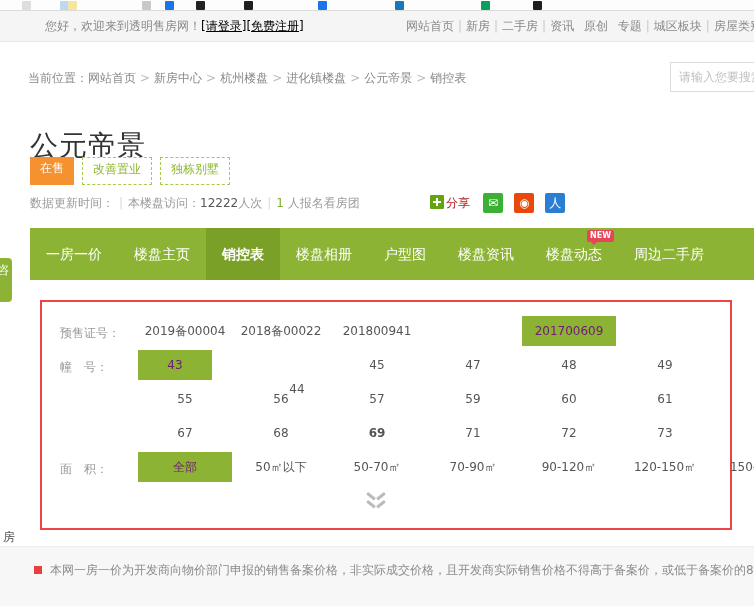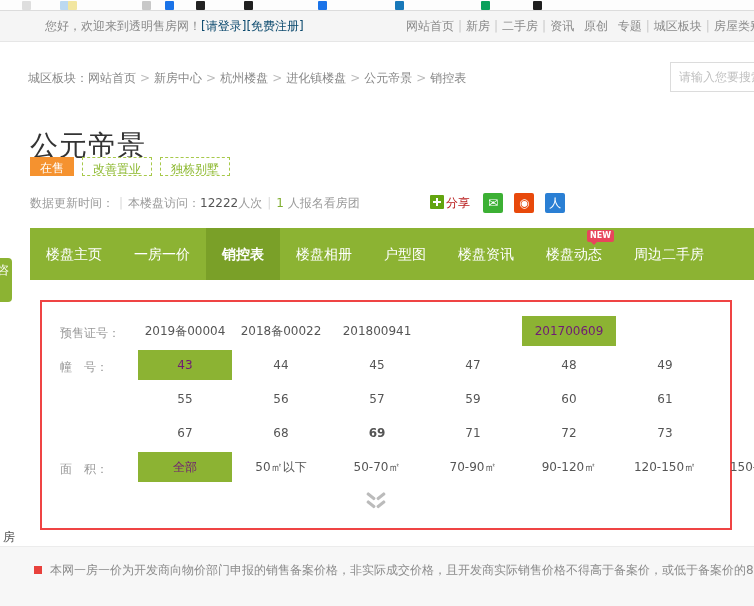--- a/index.html
+++ b/index.html
@@ -29,21 +29,21 @@
     position: absolute; top: 11px; left: 0;
     width: 754px; height: 31px;
     background: #f5f5f5;
     border-bottom: 1px solid #e6e6e6;
   }
   #topbar-welcome {
     position: absolute; left: 45px; top: 7px;
     font-size: 12px; color: #8a8a8a;
     white-space: nowrap;
   }
-  #topbar-welcome .bracket-link { color: #0c4a6e; }
+  #topbar-welcome .bracket-link { color: #000000; text-decoration: underline; }
   #topnav {
     position: absolute; left: 406px; top: 7px;
     font-size: 12px; color: #8a8a8a;
     white-space: nowrap;
   }
   #topnav .nv { color: #8a8a8a; }
   #topnav .sep { color: #c8c8c8; margin: 0 4px; }
   #topnav .sub { margin-left: 6px; }
 
   
@@ -71,21 +71,21 @@
   #search-input::placeholder { color: #c0c0c0; }
 
   
   #page-title {
     position: absolute; left: 30px; top: 108px;
     font-size: 28px; color: #333; font-weight: normal;
     letter-spacing: 1px;
   }
   #tag-row { position: absolute; left: 30px; top: 157px; height: 24px; }
   .tag {
-    display: inline-block; height: 19px; line-height: 22px;
+    display: inline-block; height: 28px; line-height: 22px;
     padding: 0 10px; font-size: 12px; margin-right: 8px;
     vertical-align: top;
   }
   .tag-sale { background: #f5922f; color: #fff; }
   .tag-dashed {
     border: 1px dashed #a7c94a; color: #8cb82f; background: #fff;
   }
 
   
   #meta-row {
@@ -238,21 +238,21 @@
     <span class="bm-fav" style="left: 533px; background: rgb(31, 31, 31);"></span>
   </div>
 
 <div id="topbar">
   <div id="topbar-welcome">
     <span>您好，欢迎来到透明售房网！</span><span class="bracket-link">[请登录]</span><span class="bracket-link">[免费注册]</span>
   </div>
   <div id="topnav"><span class="nv">网站首页</span><span class="sep">|</span><span class="nv">新房</span><span class="sep">|</span><span class="nv">二手房</span><span class="sep">|</span><span class="nv">资讯</span><span> </span><span class="nv sub">原创</span><span> </span><span class="nv sub">专题</span><span class="sep">|</span><span class="nv">城区板块</span><span class="sep">|</span><span class="nv">房屋类别</span></div>
 </div>
 
-<div id="breadcrumb"><span>城区板块：</span><span class="crumb">网站首页</span><span class="arrow">&gt;</span><span class="crumb">新房中心</span><span class="arrow">&gt;</span><span class="crumb">杭州楼盘</span><span class="arrow">&gt;</span><span class="crumb">进化镇楼盘</span><span class="arrow">&gt;</span><span class="crumb">公元帝景</span><span class="arrow">&gt;</span><span class="crumb">销控表</span></div>
+<div id="breadcrumb"><span>当前位置：</span><span class="crumb">网站首页</span><span class="arrow">&gt;</span><span class="crumb">新房中心</span><span class="arrow">&gt;</span><span class="crumb">杭州楼盘</span><span class="arrow">&gt;</span><span class="crumb">进化镇楼盘</span><span class="arrow">&gt;</span><span class="crumb">公元帝景</span><span class="arrow">&gt;</span><span class="crumb">销控表</span></div>
 
 <div id="search-box">
   <input id="search-input" type="text" placeholder="请输入您要搜索" style="">
 </div>
 
 <h1 id="page-title">公元帝景</h1>
 
 <div id="tag-row"><span class="tag tag-sale">在售</span><span class="tag tag-dashed">改善置业</span><span class="tag tag-dashed">独栋别墅</span></div>
 
 <div id="meta-row">
@@ -267,22 +267,22 @@
   <span class="sq-icon" id="icon-weibo"><span class="sq-glyph">◉</span></span>
   <span class="sq-icon" id="icon-renren"><span class="sq-glyph">人</span></span>
 </div>
 
 <div id="left-float-tab">
   <span>咨</span>
 </div>
 <div id="left-float-text">房</div>
 
 <div id="tabbar">
+    <div class="tab"><span>一房一价</span></div>
     <div class="tab"><span>楼盘主页</span></div>
-    <div class="tab"><span>一房一价</span></div>
     <div class="tab active"><span>销控表</span></div>
     <div class="tab"><span>楼盘相册</span></div>
     <div class="tab"><span>户型图</span></div>
     <div class="tab"><span>楼盘资讯</span></div>
     <div class="tab"><span>楼盘动态</span><span class="tab-new-badge">NEW</span></div>
     <div class="tab"><span>周边二手房</span></div>
   </div>
 
 <div id="filter-panel">
   <div id="filter-rows">
@@ -291,22 +291,22 @@
         <div class="filter-items">
           <div class="fitem" style="left: 0px; width: 94px;">2019备00004</div>
           <div class="fitem" style="left: 96px; width: 94px;">2018备00022</div>
           <div class="fitem" style="left: 192px; width: 94px;">201800941</div>
           <div class="fitem sel" style="left: 384px; width: 94px;">201700609</div>
         </div>
       </div>
       <div class="filter-row" style="margin-top: 0px;">
         <div class="filter-label">幢　号：</div>
         <div class="filter-items">
-          <div class="fitem sel" style="left: 0px; width: 94px;">43</div>
-          <div class="fitem" style="left: 96px; width: 94px;">44</div>
+          <div class="fitem sel" style="left: 0px; width: 74px;">43</div>
+          <div class="fitem" style="left: 112px; width: 94px; margin-top: 24px;">44</div>
           <div class="fitem" style="left: 192px; width: 94px;">45</div>
           <div class="fitem" style="left: 288px; width: 94px;">47</div>
           <div class="fitem" style="left: 384px; width: 94px;">48</div>
           <div class="fitem" style="left: 480px; width: 94px;">49</div>
           <div class="fitem" style="left: 576px; width: 94px;">51</div>
         </div>
       </div>
       <div class="filter-row" style="margin-top: 0px;">
         <div class="filter-label"></div>
         <div class="filter-items">

